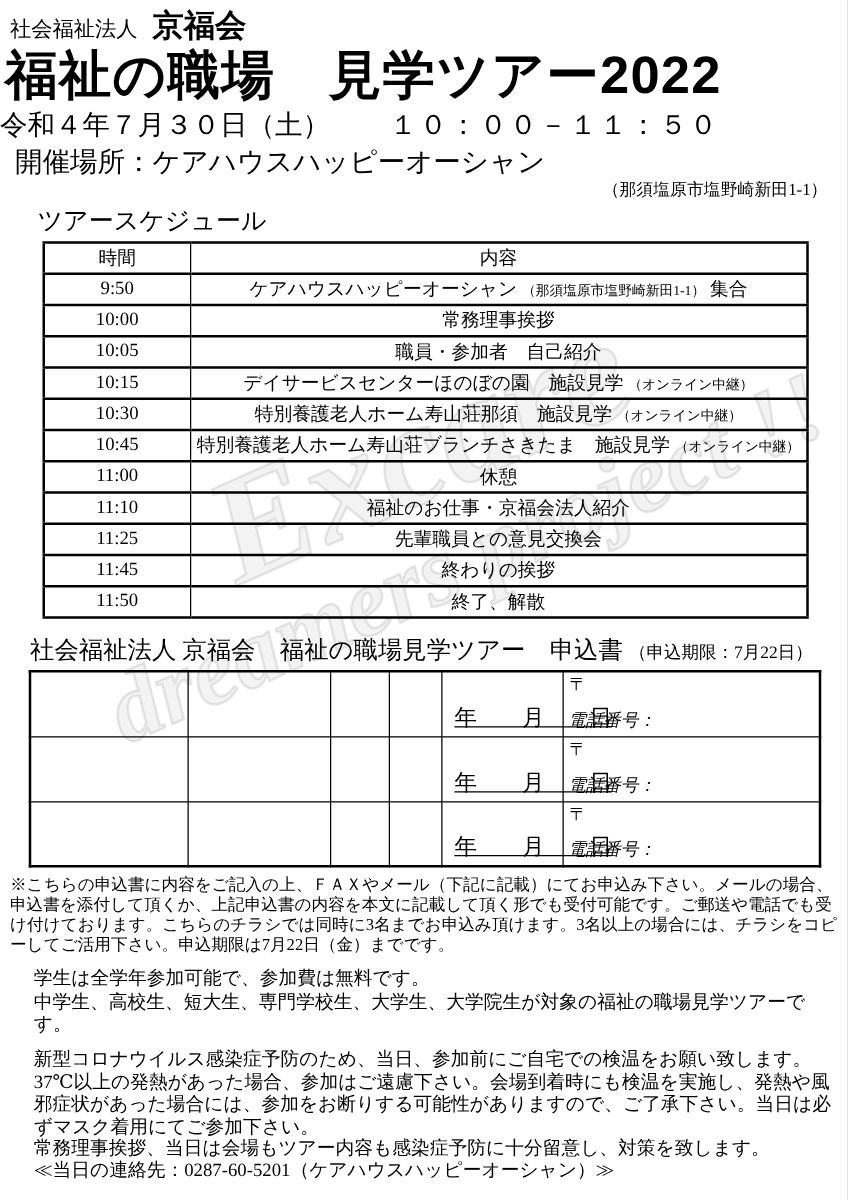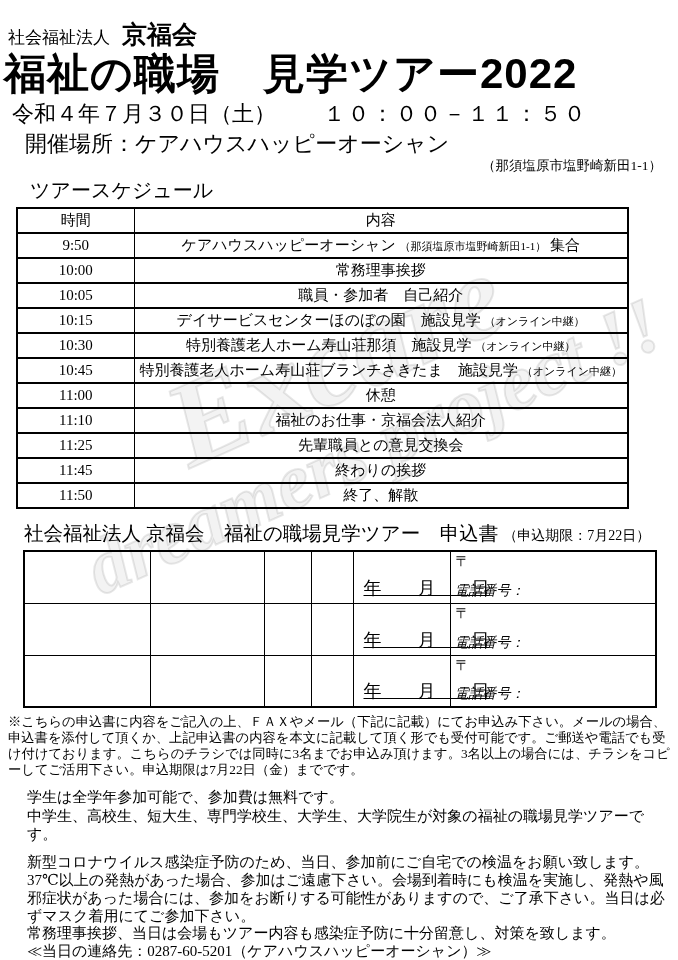--- a/index.html
+++ b/index.html
@@ -16,36 +16,36 @@
     font-style:italic; font-weight:bold; text-align:center;
     color:rgba(80,80,80,0.07);
     -webkit-text-stroke:2px rgba(90,90,90,0.14);
     pointer-events:none; line-height:0.95;
   }
   .wm .l1 { font-size:120px; }
   .wm .l2 { font-size:78px; }
   .content { position:relative; z-index:1; }
 
   
-  .org-line { padding:18px 0 0 8px; }
+  .org-line { padding:4px 0 0 8px; }
   .org-prefix { font-size:17px; }
   .org-name { font-size:25px; margin-left:8px; font-weight:600; }
   .main-title {
     font-family:"Liberation Sans","DejaVu Sans",sans-serif; font-weight:bold;
     font-size:42px; line-height:1.08; padding-left:4px; letter-spacing:1px;
     white-space:nowrap;
   }
-  .date-line { font-size:22px; padding-left:12px; margin-top:3px; white-space:nowrap; }
+  .date-line { font-size:22px; margin-top:3px; white-space:nowrap; }
   .date-line .time-part { margin-left:42px; letter-spacing:2px; }
-  .venue-line { font-size:22px; padding-left:25px; }
+  .venue-line { font-size:22px; padding-left:12px; }
   .venue-note { font-size:13.5px; text-align:right; padding-right:16px; margin-top:-2px; }
 
   
   .sched-title { font-size:20px; padding-left:30px; margin-top:2px; }
-  table.sched { border-collapse:collapse; margin:3px 0 0 16px; width:613px; table-layout:fixed; border:2px solid #000; }
+  table.sched { border-collapse:collapse; margin:3px 0 0 34px; width:613px; table-layout:fixed; border:2px solid #000; }
   table.sched td {
     border:1px solid #000; border-top-width:2px; border-bottom-width:2px;
     text-align:center; font-size:15px; padding:2px 2px; height:21px; background:transparent;
   }
   table.sched td.stime { width:117px; }
   .snote { font-size:11px; }
 
   
   .app-title { font-size:19.5px; margin:11px 4px 3px 24px; }
   .app-title .app-note { font-size:14px; }

